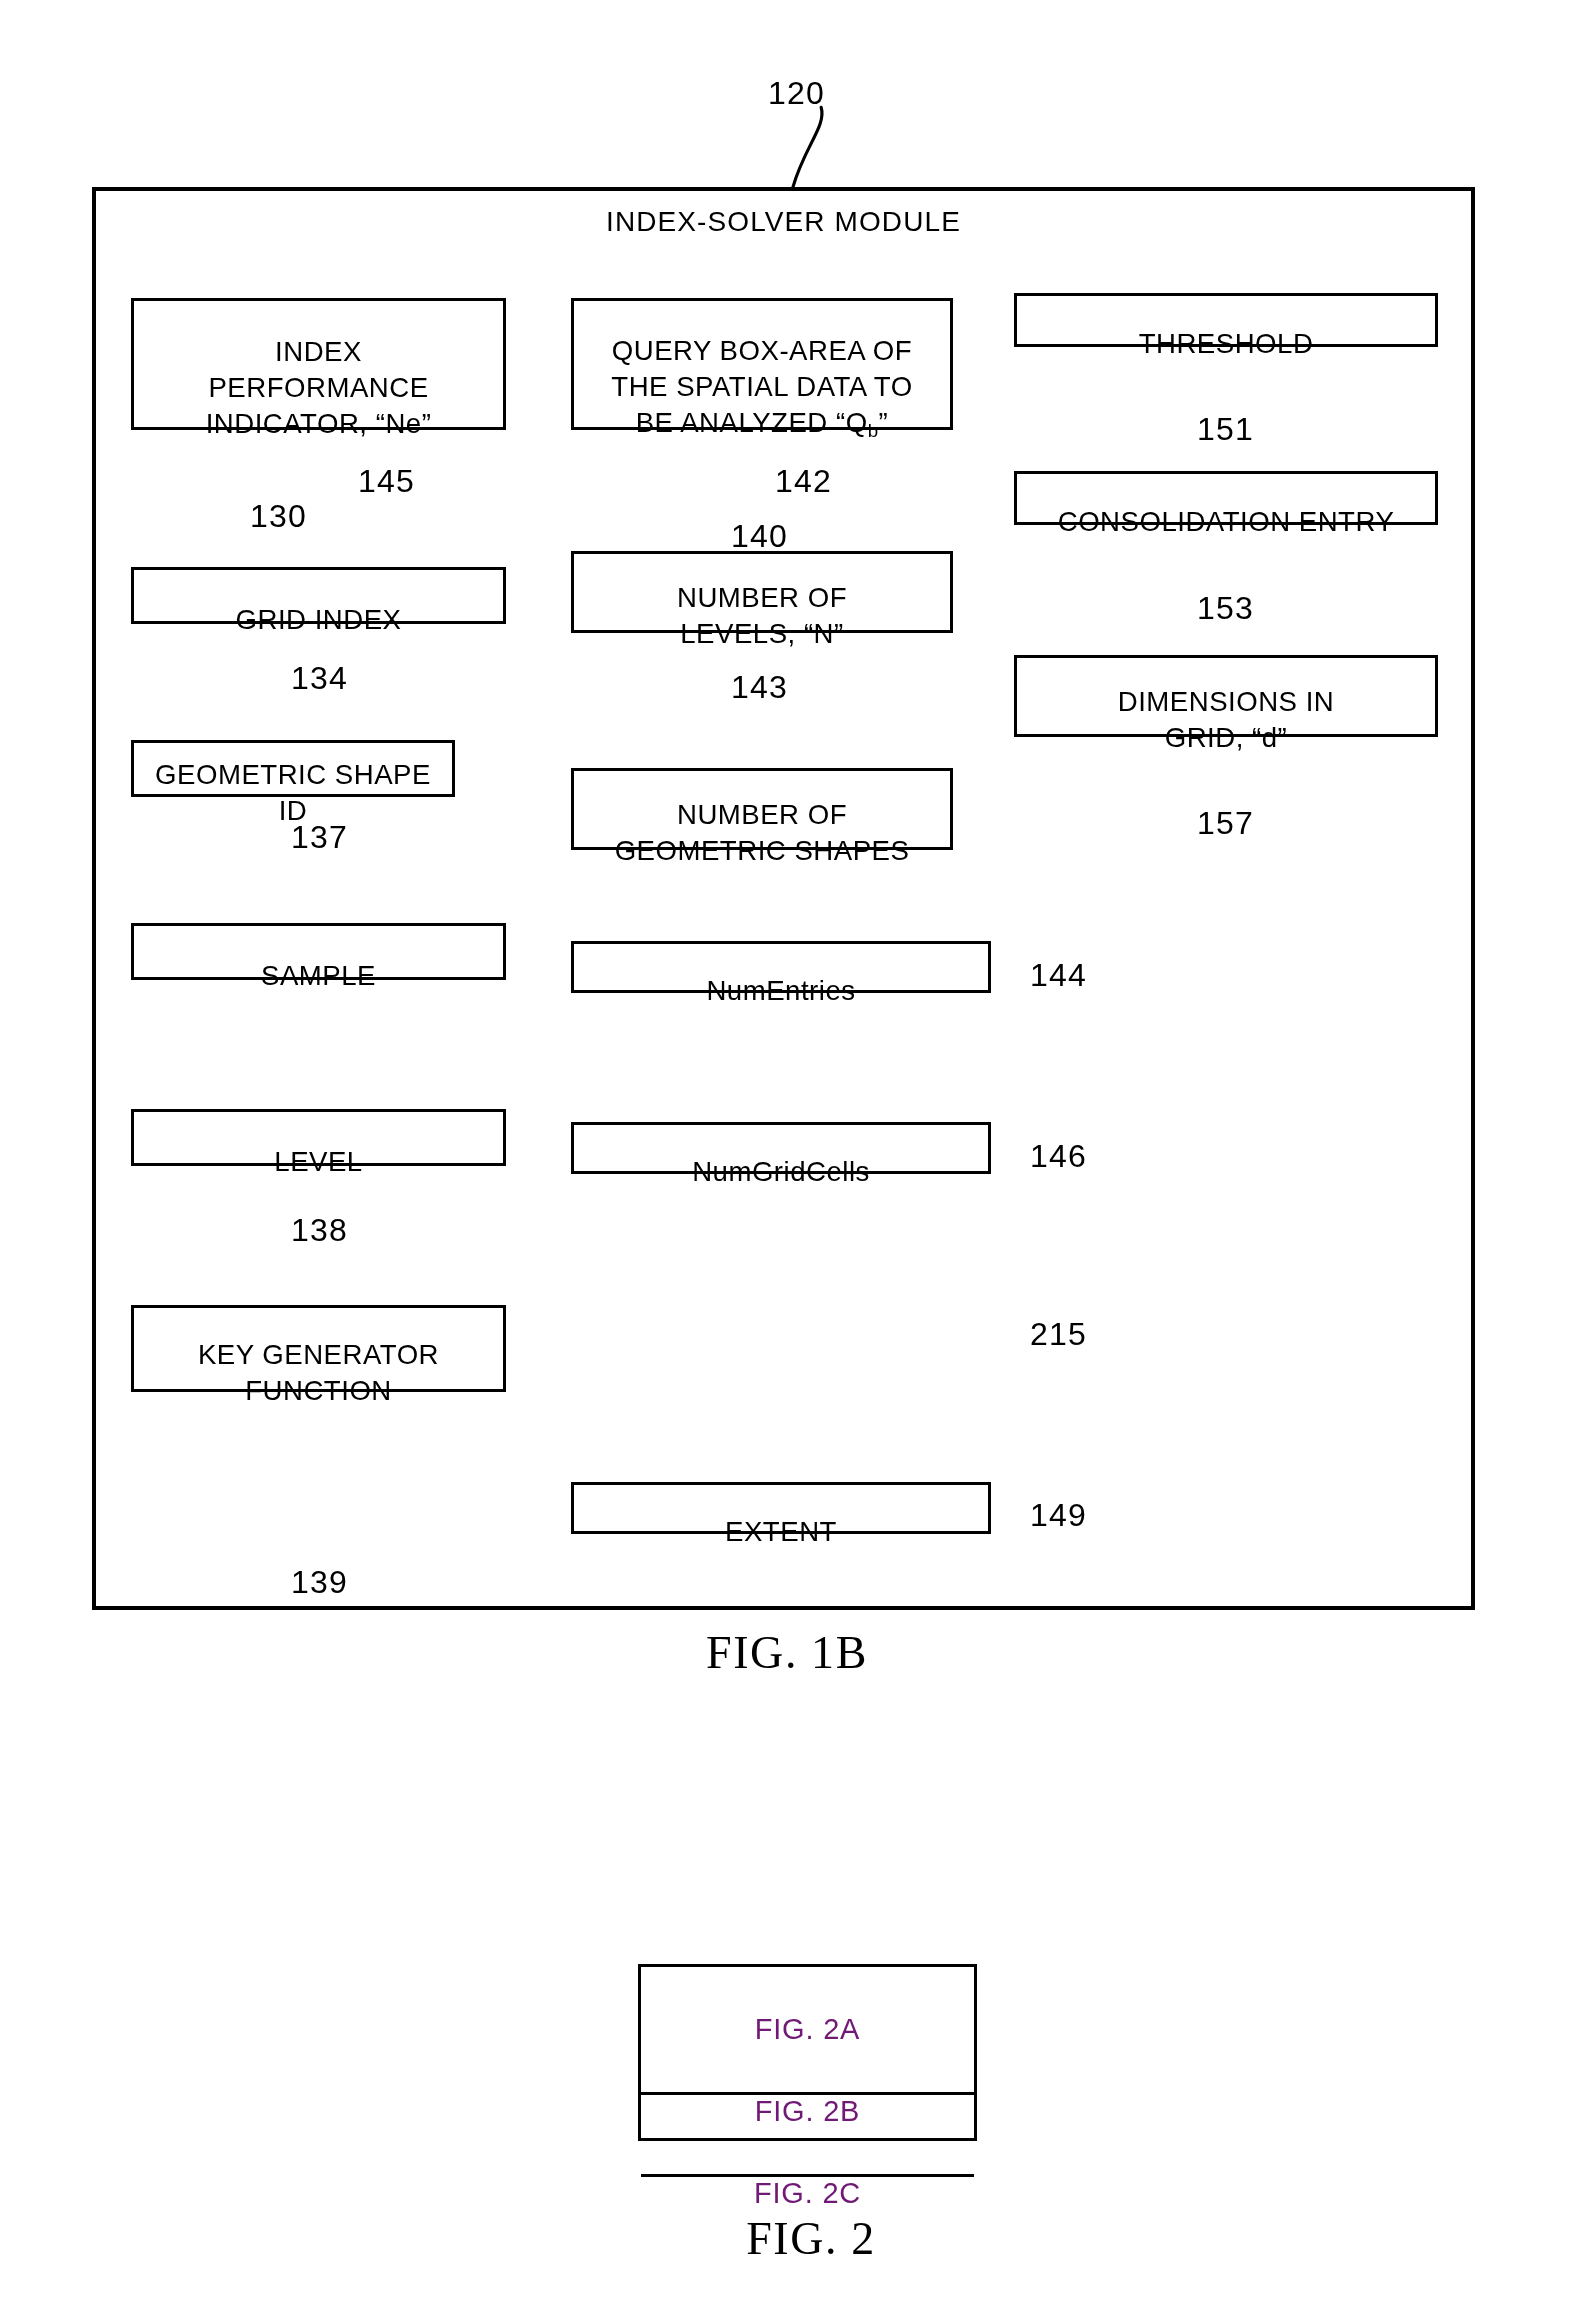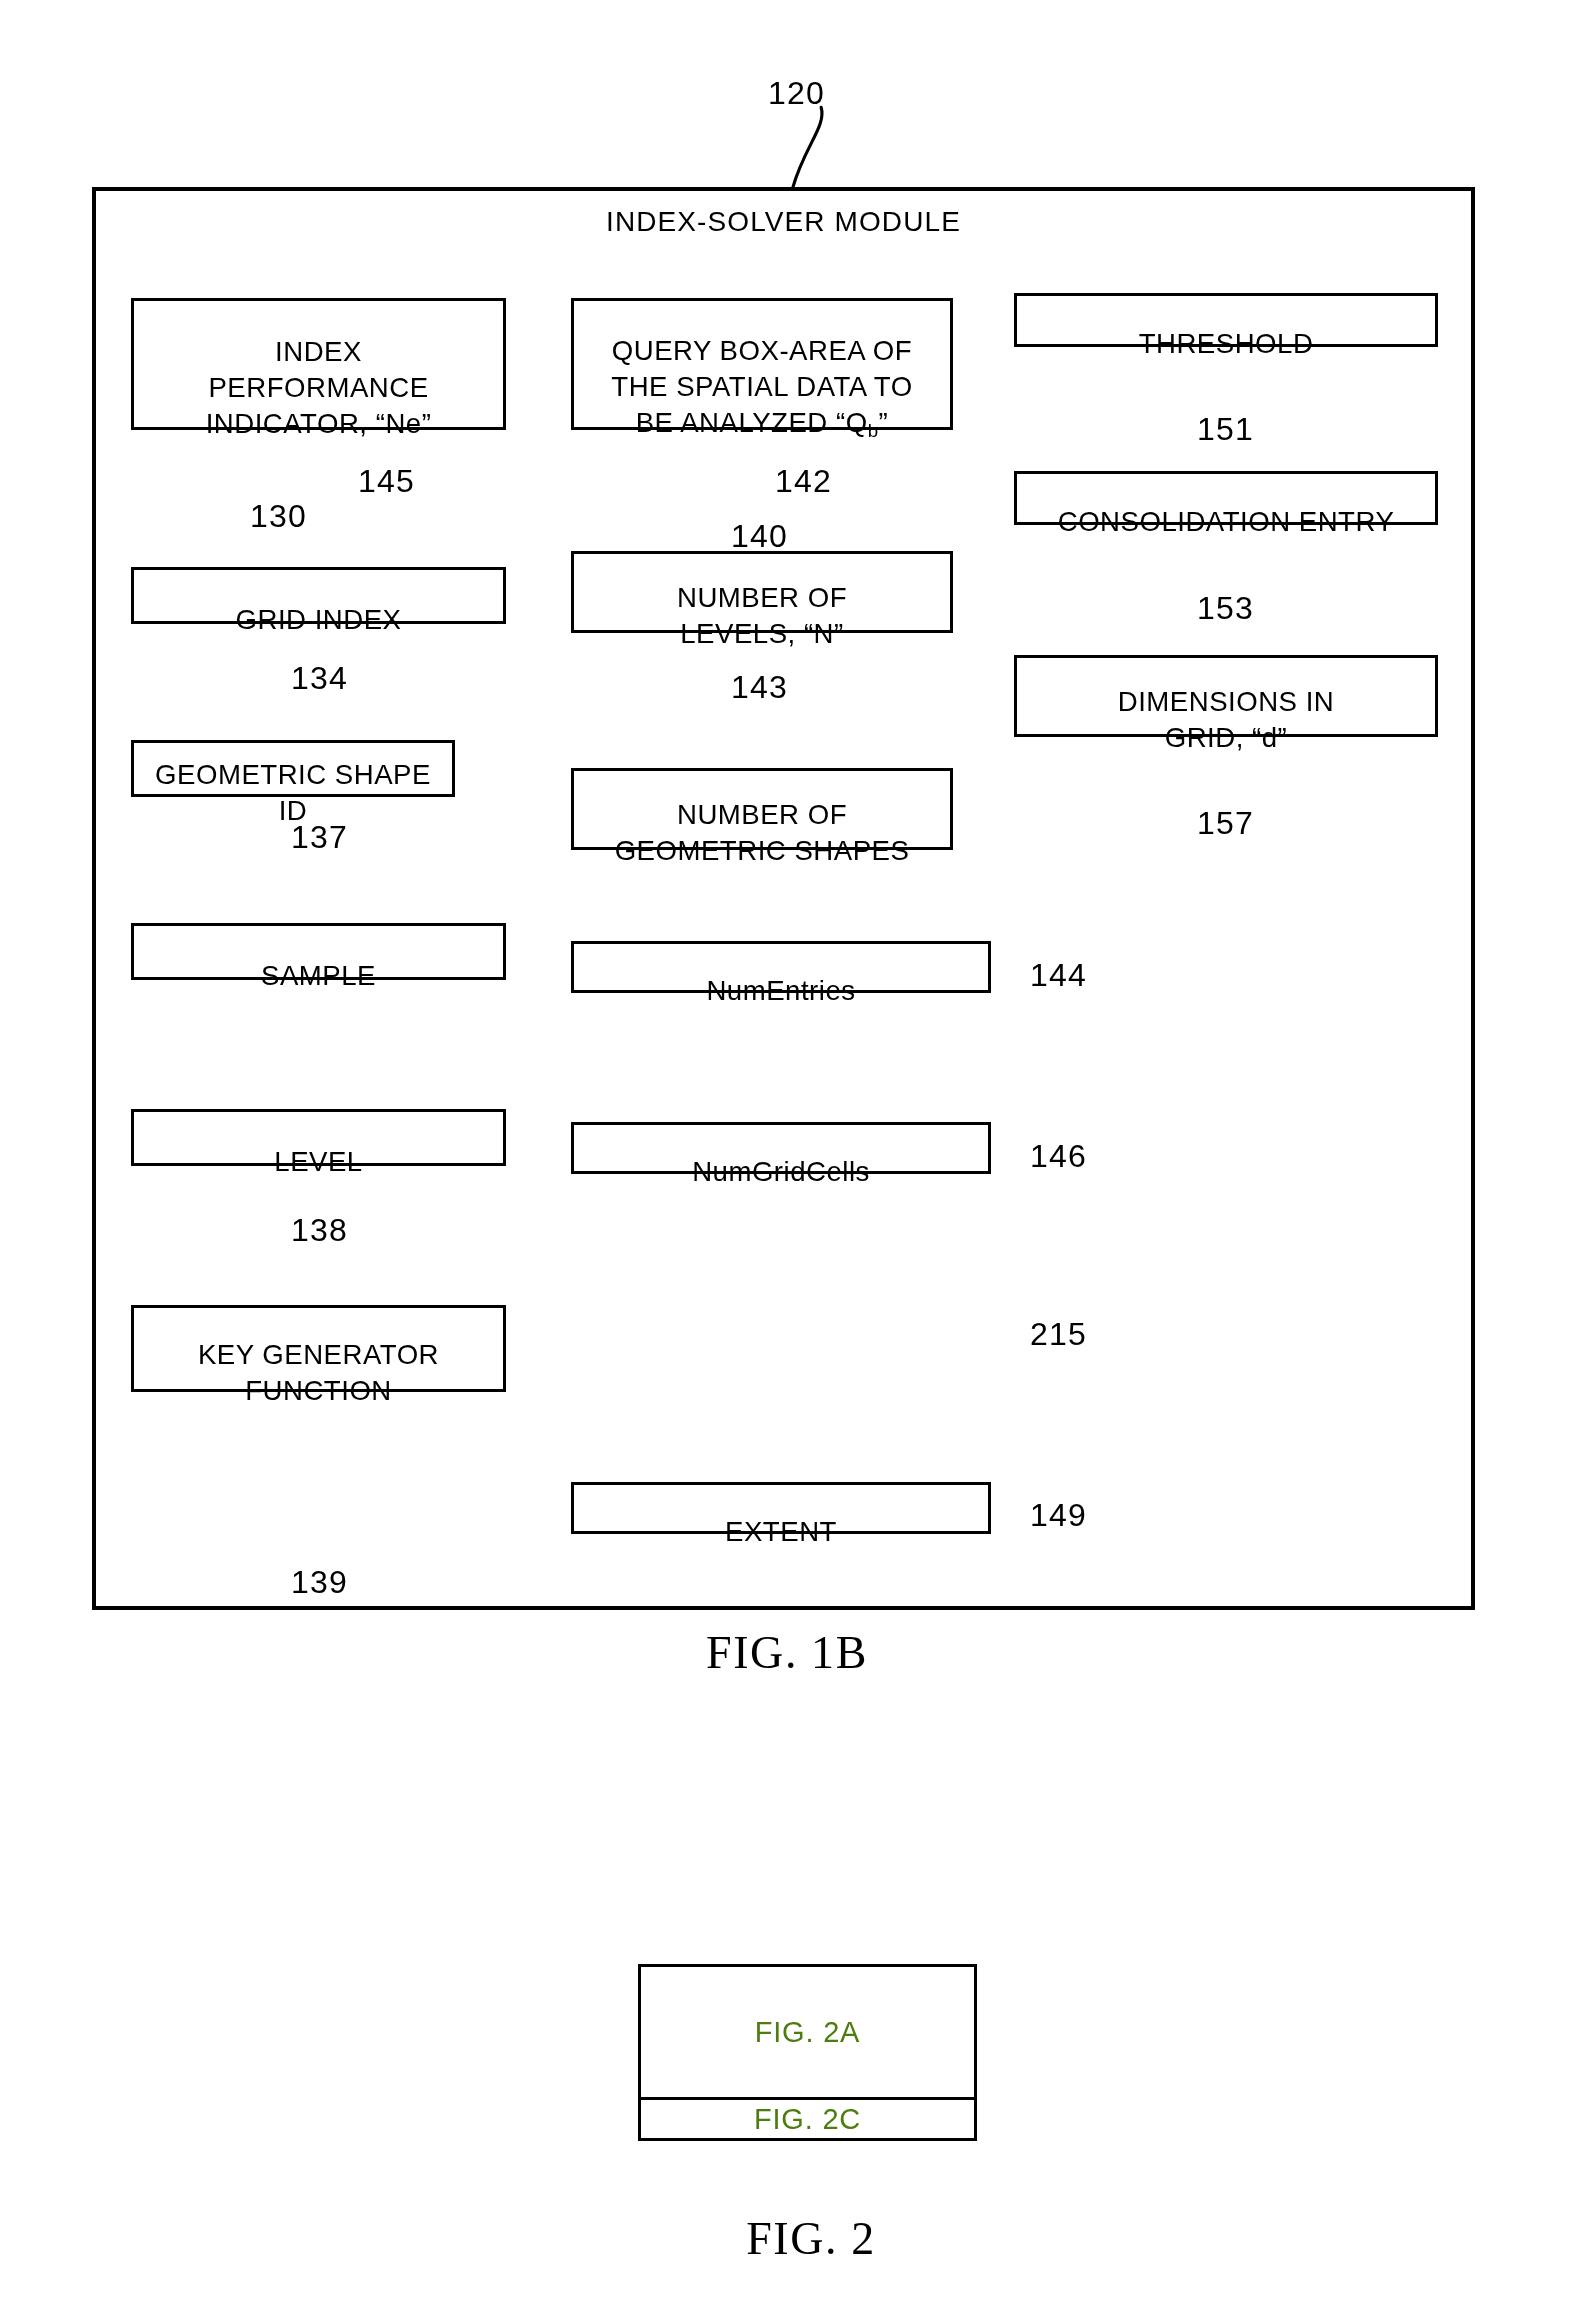--- a/index.html
+++ b/index.html
@@ -83,21 +83,21 @@
     flex-direction: column;
   }
   .fig-table .trow {
     flex: 1 1 0;
     display: flex;
     align-items: center;
     justify-content: center;
     font-family: "Liberation Sans", sans-serif;
     font-size: 29px;
     letter-spacing: 0.8px;
-    color: #4d7c0f;
+    color: #701a75;
     margin-top: 46px;
   }
   .fig-table .trow + .trow { border-top: 3.9px solid #000; }
 
   
   .leaders {
     position: absolute;
     left: 0; top: 0;
     width: 1573px;
     height: 2319px;
@@ -246,19 +246,20 @@
       <span>DIMENSIONS IN</span><br>
       <span>GRID, “d”</span>
     </span>
   </div>
   <div class="abs ref" style="left:1197px; top:805px;">157</div>
 
   <div class="abs fig-caption" style="left:551px; top:1626px; width:472px;">FIG.  1B</div>
 
   <div class="abs fig-table" style="left:638px; top:1964px; width:339px; height:177px;">
     <div class="trow">FIG. 2A</div>
+    <div class="trow">FIG. 2B</div>
     <div class="trow">FIG. 2C</div>
   </div>
 
   <div class="abs fig-caption" style="left:575px; top:2212px; width:472px;">FIG.  2</div>
 
 </div>
 
 
 </body></html>

